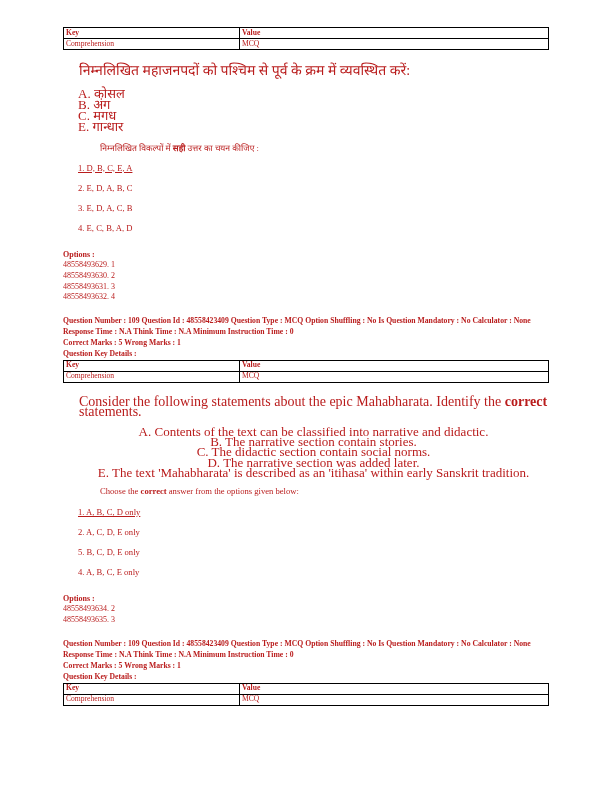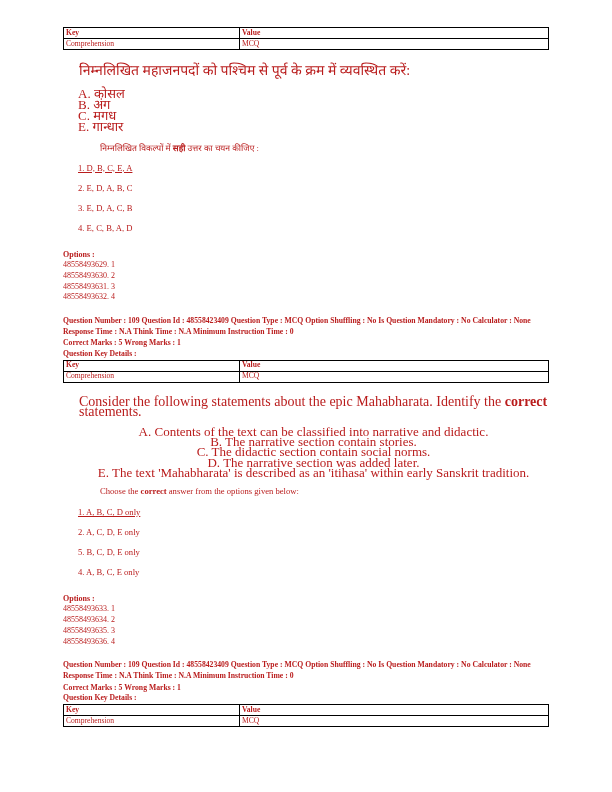--- a/index.html
+++ b/index.html
@@ -132,24 +132,22 @@
 
       <div class="opts">
         <div class="opt">1. A, B, C, D only</div>
         <div class="opt">2. A, C, D, E only</div>
         <div class="opt">5. B, C, D, E only</div>
         <div class="opt">4. A, B, C, E only</div>
       </div>
 
       <div class="optids">
         <div class="lbl">Options :</div>
-        <div class="oid">48558493633. 1</div>
         <div class="oid">48558493634. 2</div>
         <div class="oid">48558493635. 3</div>
-        <div class="oid">48558493636. 4</div>
       </div>
 
       <div class="meta">
         <div class="m1">Question Number : 109 Question Id : 48558423409 Question Type : MCQ Option Shuffling : No Is Question Mandatory : No Calculator : None</div>
         <div class="m2">Response Time : N.A Think Time : N.A Minimum Instruction Time : 0</div>
         <div class="marks">Correct Marks : 5 Wrong Marks : 1</div>
         <div class="keyd">Question Key Details :</div>
       </div>
 
       <table class="kv t2">

